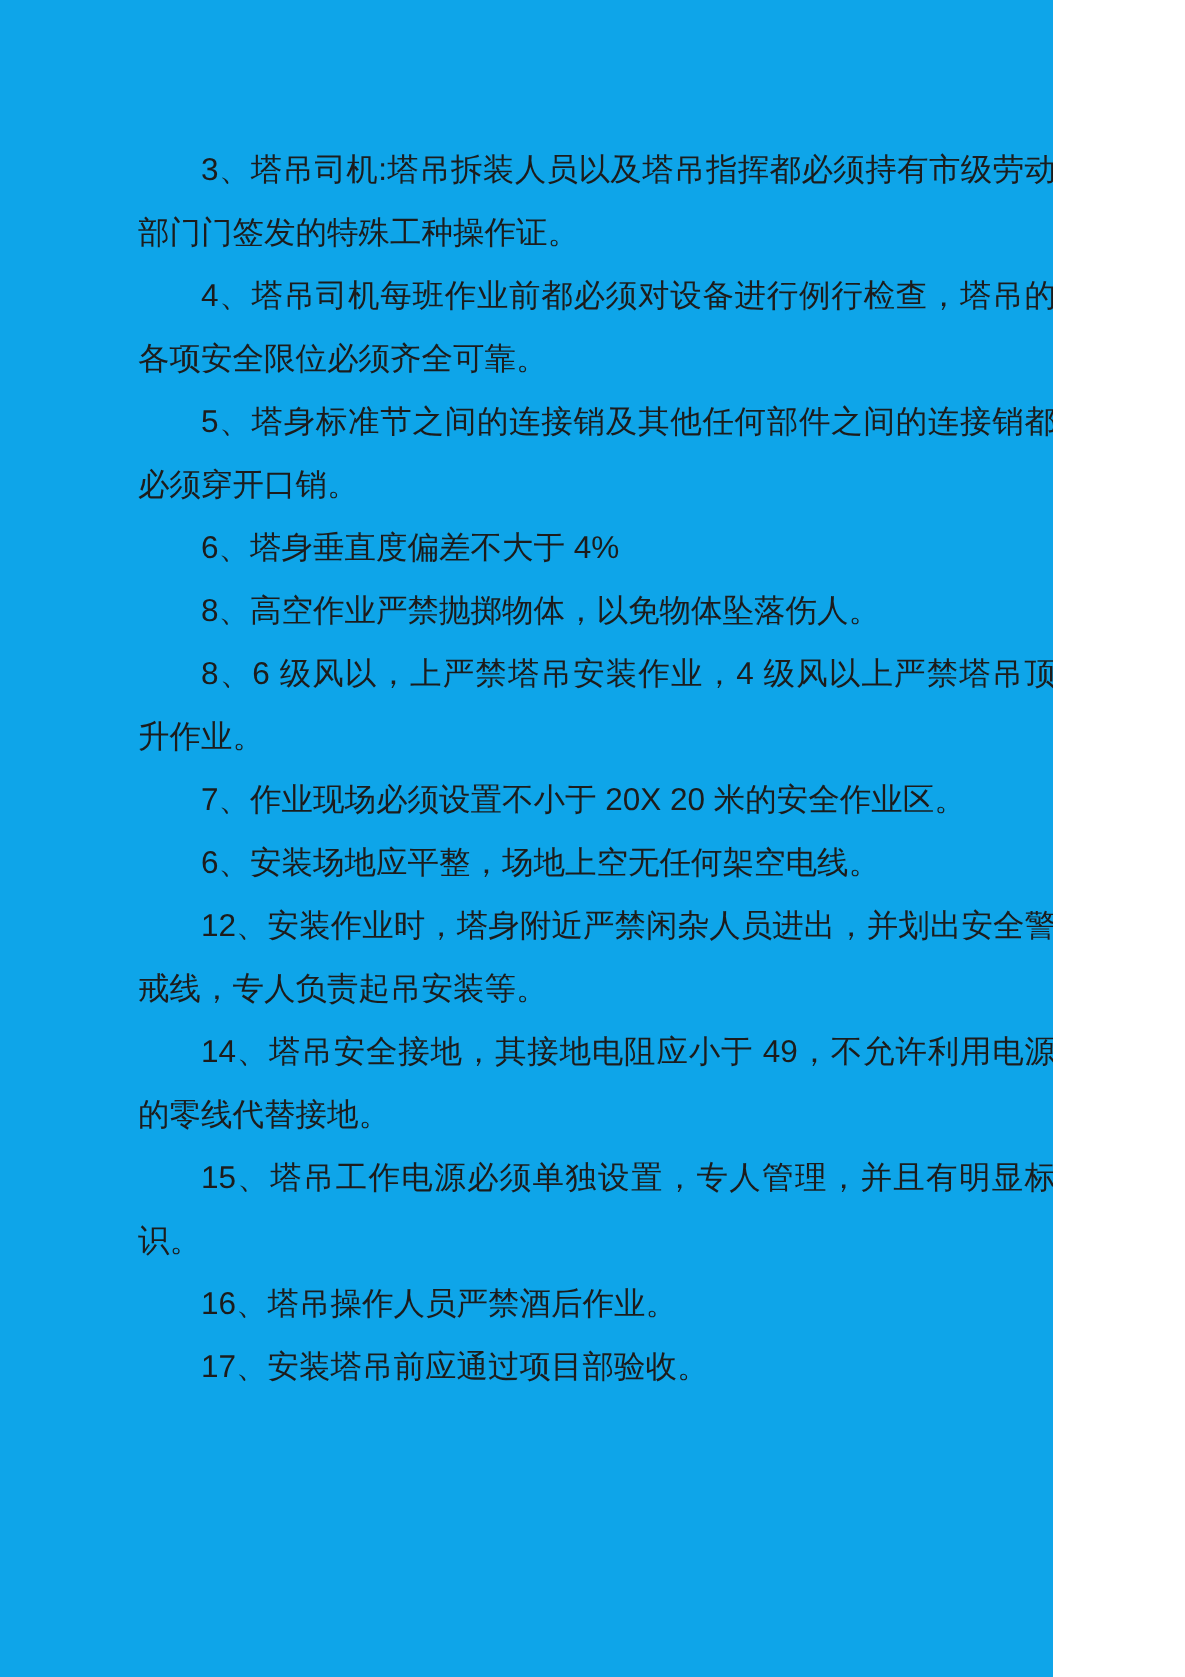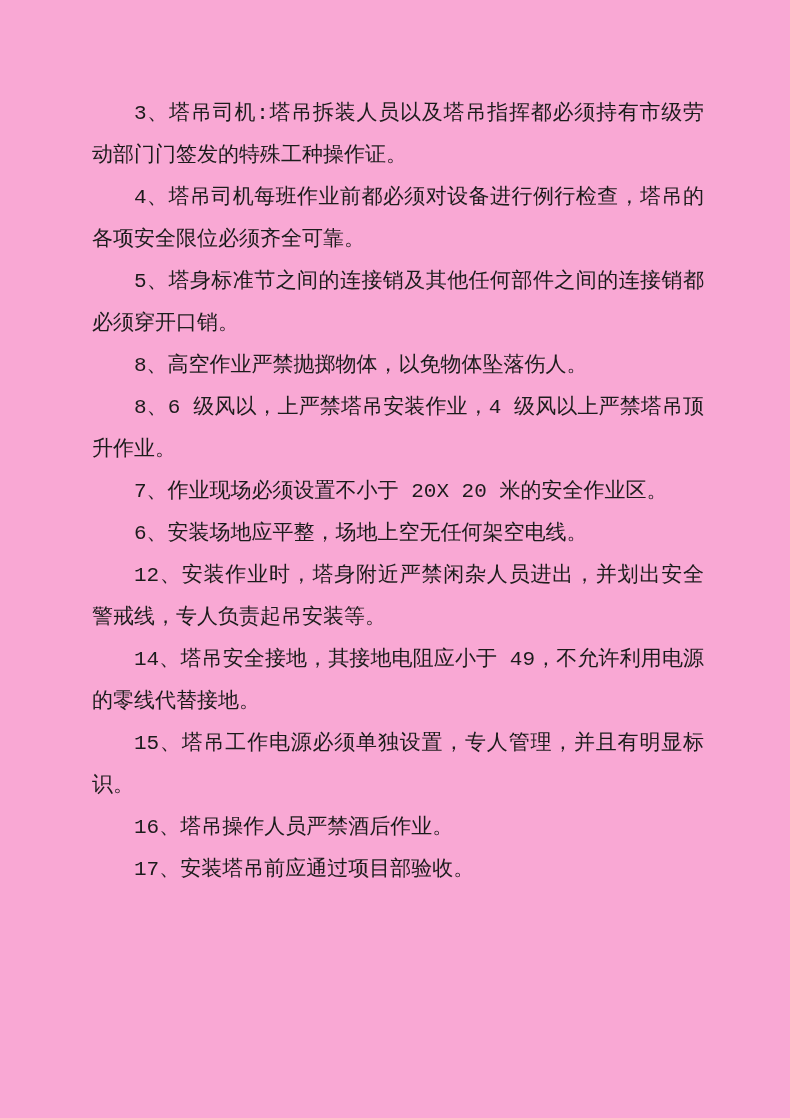--- a/index.html
+++ b/index.html
@@ -2,25 +2,25 @@
 <html><head>
 <meta charset="utf-8">
 <style>
   html, body {
     margin: 0;
     padding: 0;
     background: #ffffff;
   }
   .page {
     position: relative;
-    width: 790px;
+    width: 702px;
     height: 1118px;
-    background: #f9a8d4;
+    background: #0ea5e9;
     overflow: hidden;
-    font-family: Liberation Mono, monospace;
+    font-family: Liberation Sans, sans-serif;
     color: #1c1c1c;
   }
   .doc-body {
     position: absolute;
     left: 92px;
     top: 93px;
     width: 612px;
     font-size: 21px;
     line-height: 42px;
     text-align: justify;
@@ -44,20 +44,21 @@
   }
 </style>
 </head>
 <body>
 
 <div class="page">
   <div class="doc-body">
       <p>3、塔吊司机:塔吊拆装人员以及塔吊指挥都必须持有市级劳动部门门签发的特殊工种操作证。</p>
       <p>4、塔吊司机每班作业前都必须对设备进行例行检查，塔吊的各项安全限位必须齐全可靠。</p>
       <p>5、塔身标准节之间的连接销及其他任何部件之间的连接销都必须穿开口销。</p>
+      <p>6、塔身垂直度偏差不大于 4%</p>
       <p>8、高空作业严禁抛掷物体，以免物体坠落伤人。</p>
       <p>8、6 级风以，上严禁塔吊安装作业，4 级风以上严禁塔吊顶升作业。</p>
       <p>7、作业现场必须设置不小于 20X 20 米的安全作业区。</p>
       <p>6、安装场地应平整，场地上空无任何架空电线。</p>
       <p>12、安装作业时，塔身附近严禁闲杂人员进出，并划出安全警戒线，专人负责起吊安装等。</p>
       <p>14、塔吊安全接地，其接地电阻应小于 49，不允许利用电源的零线代替接地。</p>
       <p>15、塔吊工作电源必须单独设置，专人管理，并且有明显标识。</p>
       <p>16、塔吊操作人员严禁酒后作业。</p>
       <p>17、安装塔吊前应通过项目部验收。</p>
     </div>

